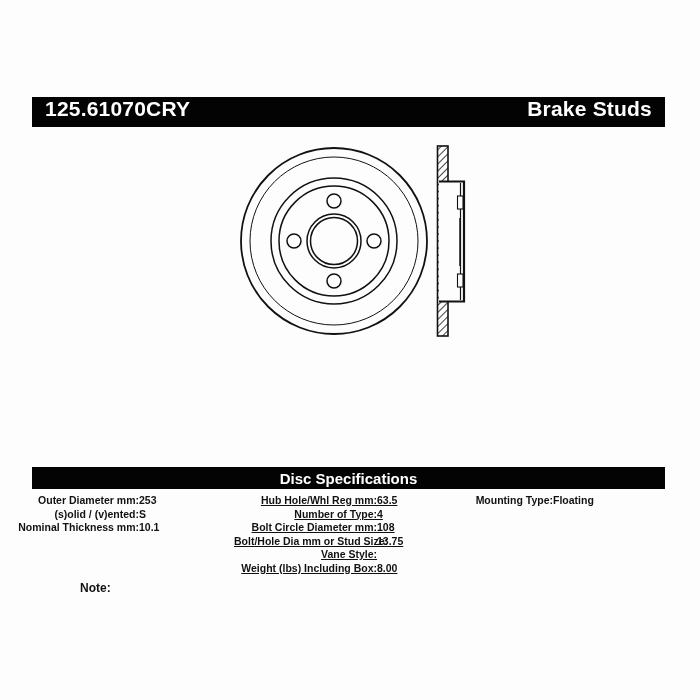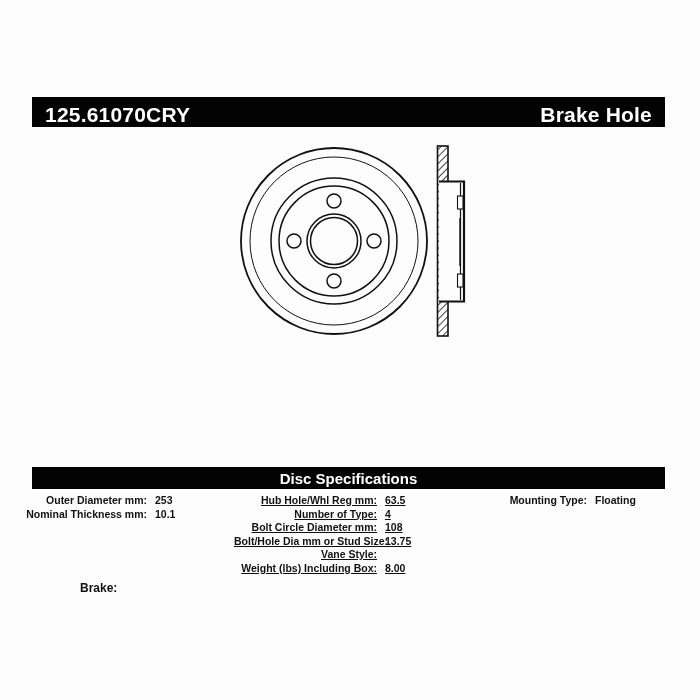--- a/index.html
+++ b/index.html
@@ -21,21 +21,21 @@
     width: 633px;
     background: #030303;
     color: #ffffff;
     font-weight: bold;
     box-sizing: border-box;
   }
   .header-bar {
     top: 97px;
     height: 30px;
     display: flex;
-    align-items: flex-end;
+    align-items: flex-start;
     justify-content: space-between;
     padding: 0 13px;
     font-size: 21px;
     letter-spacing: 0.2px;
   }
   .spec-title-bar {
     top: 467px;
     height: 22px;
     text-align: center;
     line-height: 23px;
@@ -58,46 +58,46 @@
   }
   .spec-col .spec-row {
     display: flex;
     line-height: 13.5px;
   }
   .spec-col .lbl {
     flex: none;
     text-align: right;
   }
   .spec-col .val {
-    margin-left: 8px;
+    margin-left: 0;
     text-align: left;
   }
-  .col-1 { left: 20px; }
+  .col-1 { left: 12px; }
   .col-1 .lbl { width: 127px; }
   .col-2 { left: 234px; text-decoration: underline; }
   .col-2 .lbl { width: 143px; }
-  .col-3 { left: 447px; }
+  .col-3 { left: 413px; }
   .col-3 .lbl { width: 140px; }
   .note-label {
     position: absolute;
     left: 80px;
     top: 581px;
     font-size: 12px;
     font-weight: bold;
     color: #111111;
   }
 </style>
 </head>
 <body>
 
 <div class="page">
 
   <div class="black-bar header-bar">
     <span>125.61070CRY</span>
-    <span>Brake Hole</span>
+    <span>Brake Studs</span>
   </div>
 
   <svg class="drawing-svg" viewBox="0 0 700 700">
     <defs>
       <pattern id="hatch" width="5" height="5" patternUnits="userSpaceOnUse" patternTransform="rotate(45)">
         <line x1="0" y1="0" x2="0" y2="5" stroke="#111111" stroke-width="1.6"></line>
       </pattern>
     </defs>
 
     <g fill="none" stroke="#111111">
@@ -126,20 +126,24 @@
   <div class="black-bar spec-title-bar">
     <span>Disc Specifications</span>
   </div>
 
   <div class="spec-col col-1">
     <div class="spec-row">
       <span class="lbl">Outer Diameter mm:</span>
       <span class="val">253</span>
     </div>
     <div class="spec-row">
+      <span class="lbl">(s)olid / (v)ented:</span>
+      <span class="val">S</span>
+    </div>
+    <div class="spec-row">
       <span class="lbl">Nominal Thickness mm:</span>
       <span class="val">10.1</span>
     </div>
   </div>
 
   <div class="spec-col col-2">
     <div class="spec-row">
       <span class="lbl">Hub Hole/Whl Reg mm:</span>
       <span class="val">63.5</span>
     </div>
@@ -165,15 +169,15 @@
     </div>
   </div>
 
   <div class="spec-col col-3">
     <div class="spec-row">
       <span class="lbl">Mounting Type:</span>
       <span class="val">Floating</span>
     </div>
   </div>
 
-  <div class="note-label">Brake:</div>
+  <div class="note-label">Note:</div>
 
 </div>
 
 </body></html>

